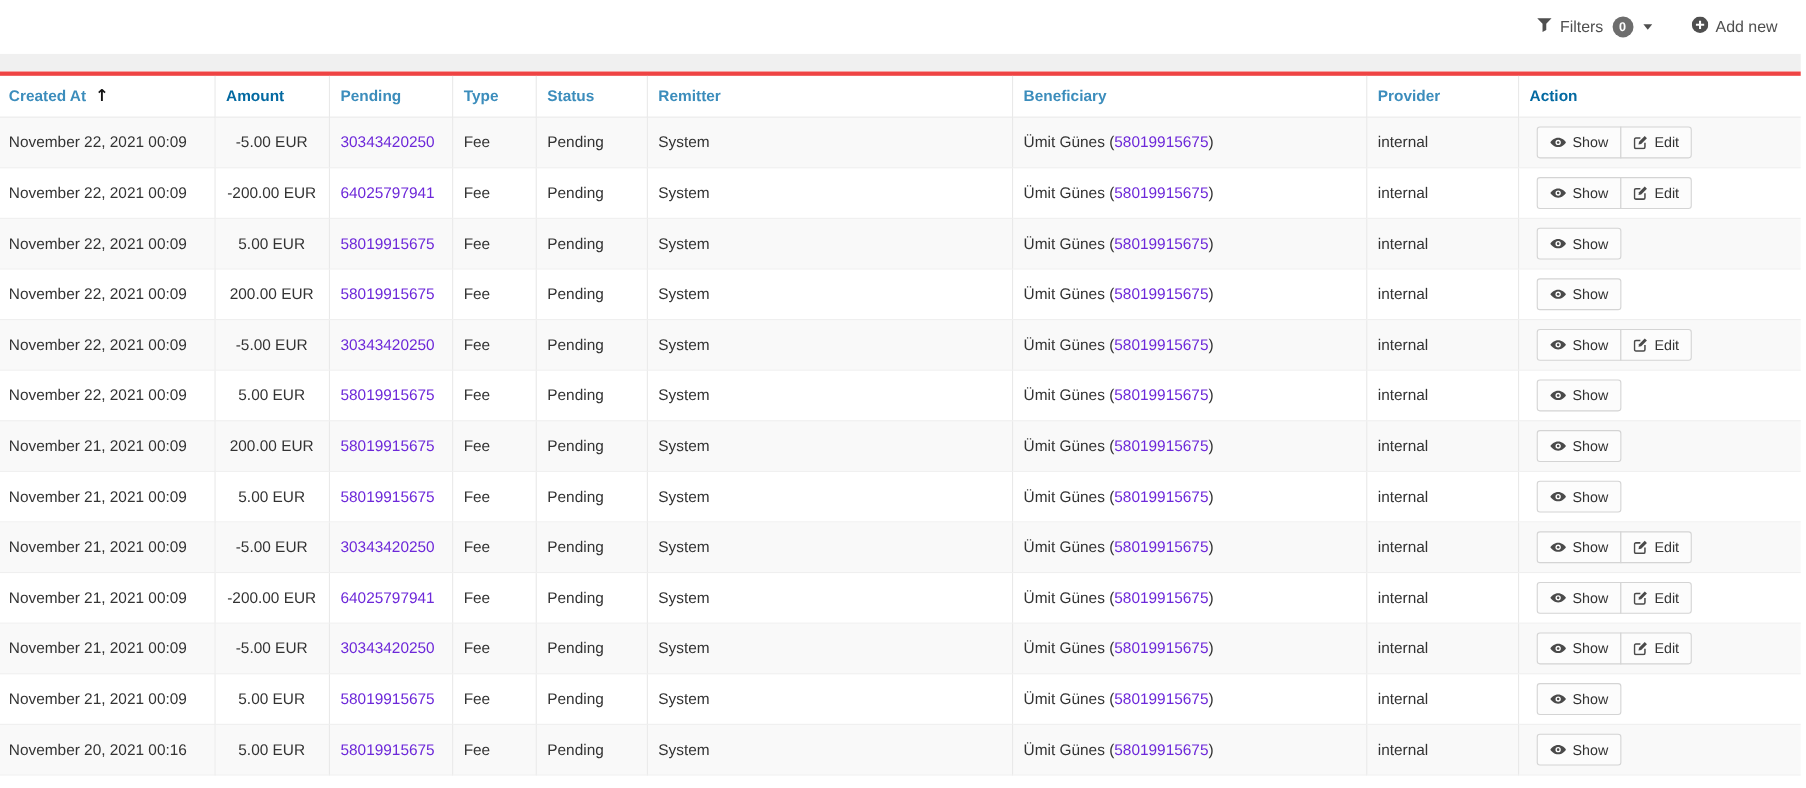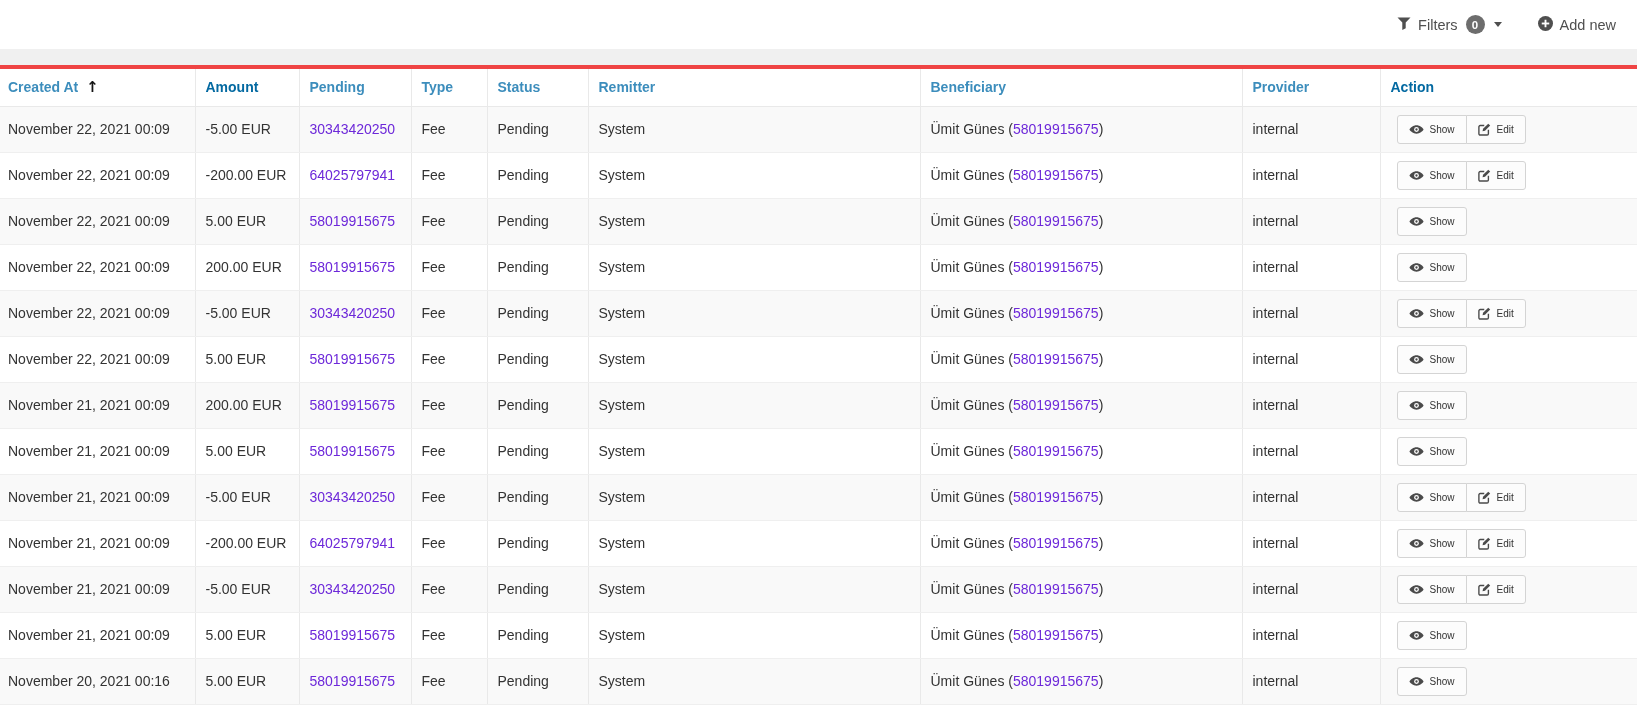--- a/index.html
+++ b/index.html
@@ -100,38 +100,38 @@
     padding: 0 10px;
     border-right: 1px solid #e9e9e9;
     border-bottom: 1px solid #efefef;
     vertical-align: middle;
     white-space: nowrap;
     overflow: hidden;
   }
   td:first-child { padding-left: 8px; }
   td:last-child  { border-right: none; }
   tbody tr:nth-child(odd) { background: #f9f9f9; }
-  td.amount { text-align: left; }
+  td.amount { text-align: center; }
   td.action { padding-left: 16px; }
 
   a.cell-link { color: #6d28d9; text-decoration: none; cursor: pointer; }
 
   
   .btn-group { display: inline-flex; }
   .btn {
     display: inline-flex;
     align-items: center;
     gap: 6px;
     height: 29px;
     padding: 0 11px;
     background: #fcfcfc;
     border: 1px solid #d4d4d4;
     border-radius: 0;
     color: #333;
-    font-size: 10px;
+    font-size: 13px;
     font-family: inherit;
     cursor: pointer;
     box-sizing: border-box;
   }
   .btn-group .btn:first-child { border-radius: 3px 0 0 3px; }
   .btn-group .btn:last-child  { border-radius: 0 3px 3px 0; }
   .btn-group .btn:only-child  { border-radius: 3px; }
   .btn + .btn { margin-left: -1px; }
   .btn .ico { display: inline-flex; align-items: center; }
 </style>

